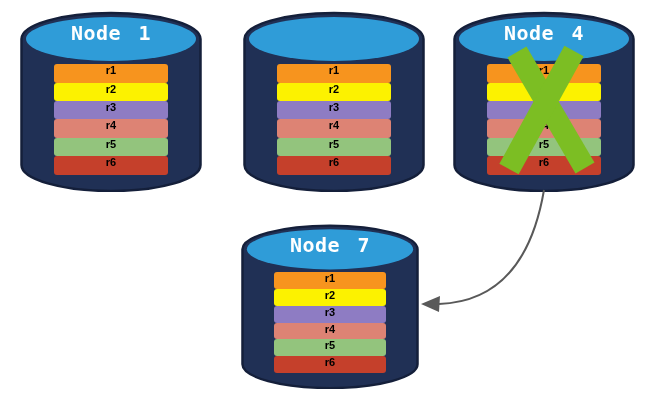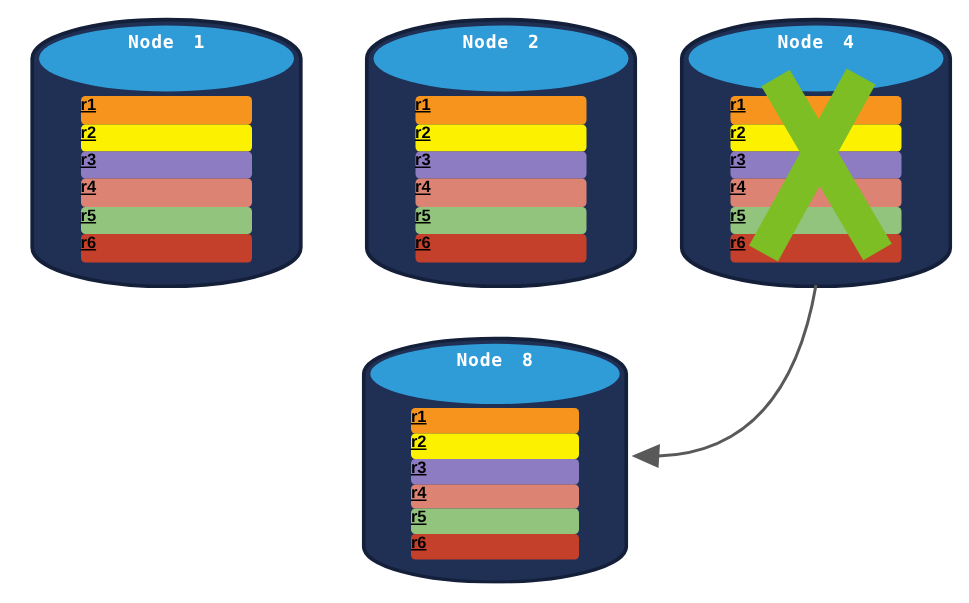--- a/index.html
+++ b/index.html
@@ -24,42 +24,41 @@
   }
   .cyl-body { stroke-width: 2.5; }
   .node-label {
     position: absolute;
     top: 7%;
     left: 0;
     right: 0;
     text-align: center;
     font-family: "DejaVu Sans Mono", monospace;
     font-weight: bold;
-    font-size: 12px;
+    font-size: 20px;
     word-spacing: 5px;
     letter-spacing: 0.5px;
   }
   .rows {
     position: absolute;
     top: 30.5%;
     bottom: 9.5%;
     left: 18.5%;
     right: 18.5%;
     display: flex;
     flex-direction: column;
     justify-content: space-between;
   }
   .row {
     height: 29px;
     border-radius: 3px;
-    text-align: left;
+    text-align: center;
     font-weight: bold;
     font-size: 11px;
     line-height: 13px;
-    text-decoration: underline;
   }
   .xmark {
     position: absolute;
     inset: 0;
     width: 100%;
     height: 100%;
   }
   .xmark line { stroke-width: 22; stroke-linecap: butt; }
   .arrow-layer {
     position: absolute;
@@ -94,21 +93,20 @@
       <div class="row" style="background: rgb(147, 196, 125);">r5</div>
       <div class="row" style="background: rgb(197, 64, 43);">r6</div>
     </div>
   </div>
 
   <div class="node node-2">
     <svg class="cyl" viewBox="0 0 182 184" preserveAspectRatio="none">
       <path class="cyl-body" d="M1.5,31 A89.5,26 0 0 1 180.5,31 L180.5,157 A89.5,26 0 0 1 1.5,157 Z" style="fill: rgb(32, 48, 85); stroke: rgb(20, 31, 58);"></path>
       <ellipse cx="91" cy="31" rx="85" ry="22" style="fill: rgb(47, 156, 216);"></ellipse>
     </svg>
-    <div class="node-label" style="color: rgb(255, 255, 255);">Node 2</div>
     <div class="rows" style="color: rgb(0, 0, 0);">
       <div class="row" style="background: rgb(247, 148, 30);">r1</div>
       <div class="row" style="background: rgb(252, 242, 0);">r2</div>
       <div class="row" style="background: rgb(142, 124, 195);">r3</div>
       <div class="row" style="background: rgb(221, 131, 116);">r4</div>
       <div class="row" style="background: rgb(147, 196, 125);">r5</div>
       <div class="row" style="background: rgb(197, 64, 43);">r6</div>
     </div>
   </div>
 
@@ -130,21 +128,21 @@
       <line x1="64" y1="44" x2="132" y2="160" style="stroke: rgb(124, 190, 35);"></line>
       <line x1="121" y1="43" x2="56" y2="161" style="stroke: rgb(124, 190, 35);"></line>
     </svg>
   </div>
 
   <div class="node node-4">
     <svg class="cyl" viewBox="0 0 182 184" preserveAspectRatio="none">
       <path class="cyl-body" d="M1.5,31 A89.5,26 0 0 1 180.5,31 L180.5,157 A89.5,26 0 0 1 1.5,157 Z" style="fill: rgb(32, 48, 85); stroke: rgb(20, 31, 58);"></path>
       <ellipse cx="91" cy="31" rx="85" ry="22" style="fill: rgb(47, 156, 216);"></ellipse>
     </svg>
-    <div class="node-label" style="color: rgb(255, 255, 255);">Node 8</div>
+    <div class="node-label" style="color: rgb(255, 255, 255);">Node 7</div>
     <div class="rows" style="color: rgb(0, 0, 0);">
       <div class="row" style="background: rgb(247, 148, 30);">r1</div>
       <div class="row" style="background: rgb(252, 242, 0);">r2</div>
       <div class="row" style="background: rgb(142, 124, 195);">r3</div>
       <div class="row" style="background: rgb(221, 131, 116);">r4</div>
       <div class="row" style="background: rgb(147, 196, 125);">r5</div>
       <div class="row" style="background: rgb(197, 64, 43);">r6</div>
     </div>
   </div>
 

